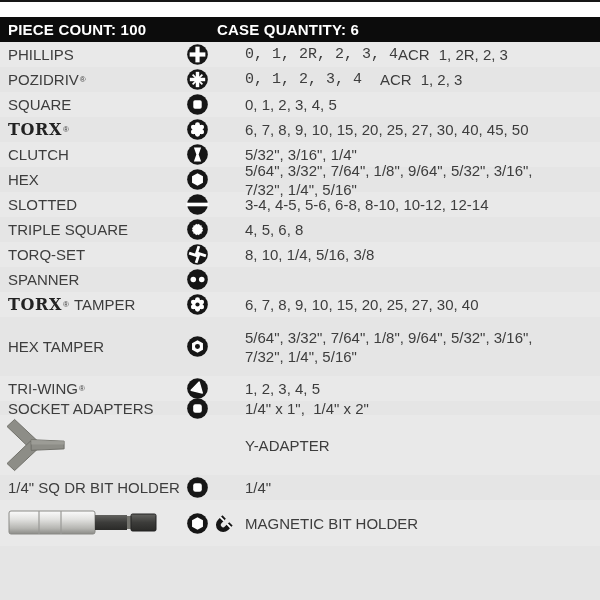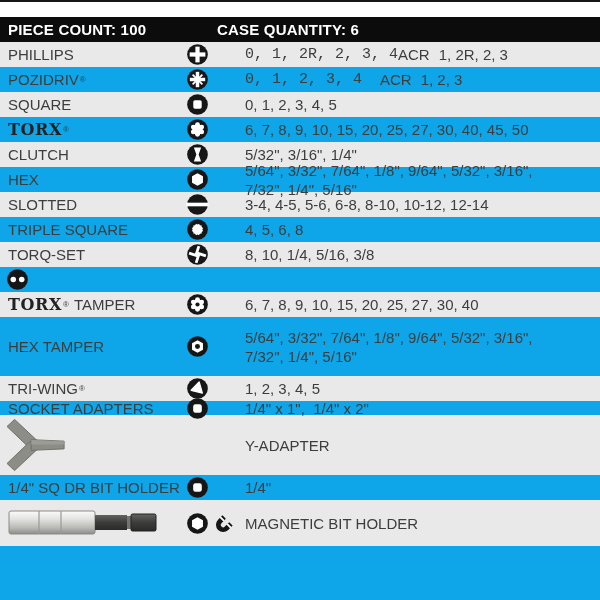--- a/index.html
+++ b/index.html
@@ -1,18 +1,18 @@
 <!DOCTYPE html>
 <html><head>
 <meta charset="utf-8">
 <style>
   html,body{margin:0;padding:0;}
   body{width:600px;height:600px;background:#ffffff;font-family:"Liberation Sans",sans-serif;
        -webkit-font-smoothing:antialiased;overflow:hidden;}
-  .sheet{position:relative;width:600px;height:600px;background:#0ea5e9;}
+  .sheet{position:relative;width:600px;height:600px;background:#e5e5e5;}
   .topline{height:2px;background:#161616;}
   .gap-top{height:15px;background:#fff;}
   .header{height:25px;background:#0c0c0c;color:#fff;display:flex;align-items:center;
           font-size:15px;font-weight:600;letter-spacing:.2px;}
   .header .h1{padding-left:8px;width:209px;flex:none;}
   .header .h2{flex:none;}
   .row{display:flex;align-items:center;font-size:15px;color:#3d3d3d;}
   .row.shade{background:#e9e9e9;}
   .cell-label{flex:none;width:172px;padding-left:8px;display:flex;align-items:center;
               white-space:nowrap;overflow:visible;}
@@ -191,20 +191,23 @@
               <rect x="11.5" y="9.2" width="9.3" height="2.9"></rect>
               <rect x="3.2" y="11.9" width="9.3" height="2.9"></rect>
             </g>
           </svg>
         </div>
         <div class="cell-sizes">
           <span class="sizes-txt">8, 10, 1/4, 5/16, 3/8</span>
         </div>
       </div>
       <div class="row" style="height: 25px;">
+        <div class="cell-label">
+          <span class="">SPANNER</span>
+        </div>
         <div class="cell-icon">
           <svg class="icon-svg" width="23" height="23" viewBox="0 0 24 24">
             <circle cx="12" cy="12" r="10.8" fill="#161616"></circle>
             <circle cx="7.6" cy="12" r="2.9" fill="#ffffff"></circle>
             <circle cx="16.4" cy="12" r="2.9" fill="#ffffff"></circle>
           </svg>
         </div>
       </div>
       <div class="row shade" style="height: 25px;">
         <div class="cell-label">

